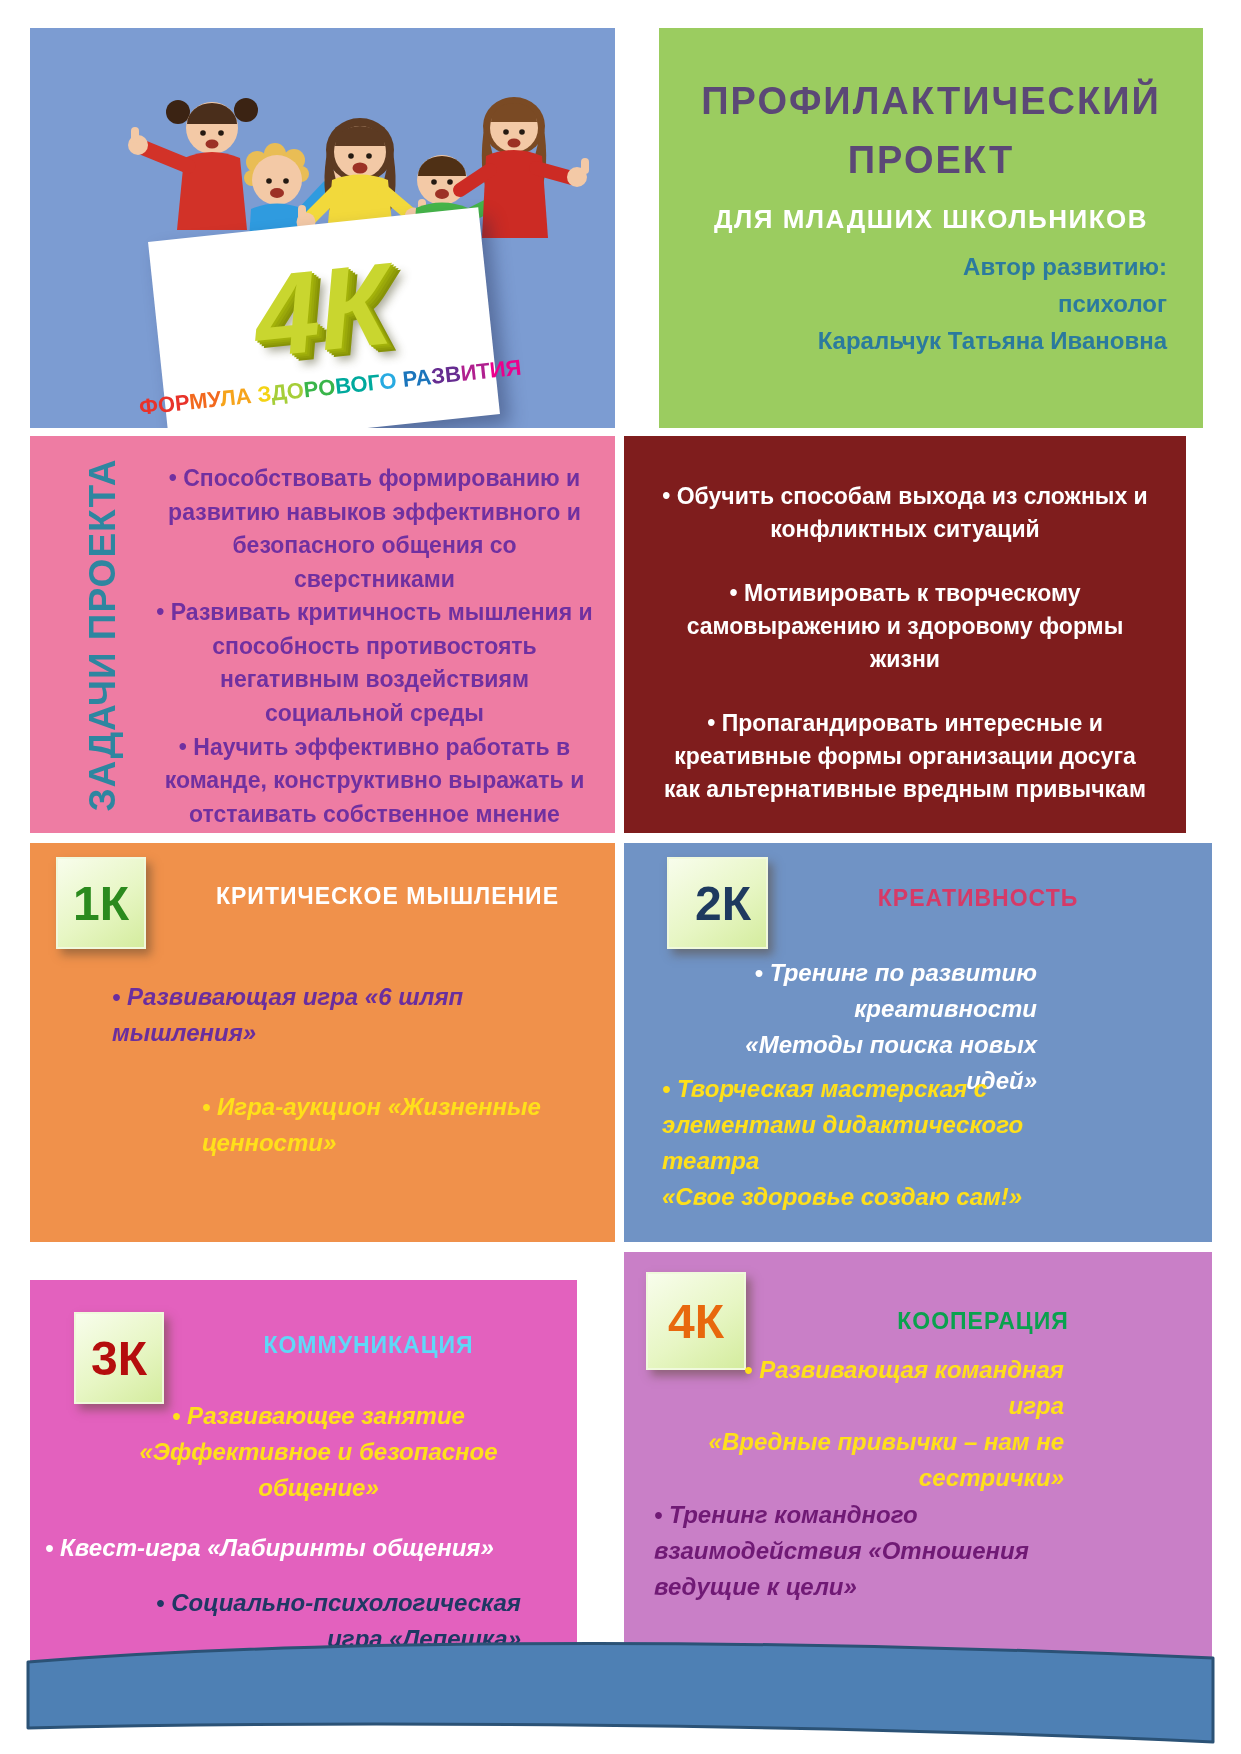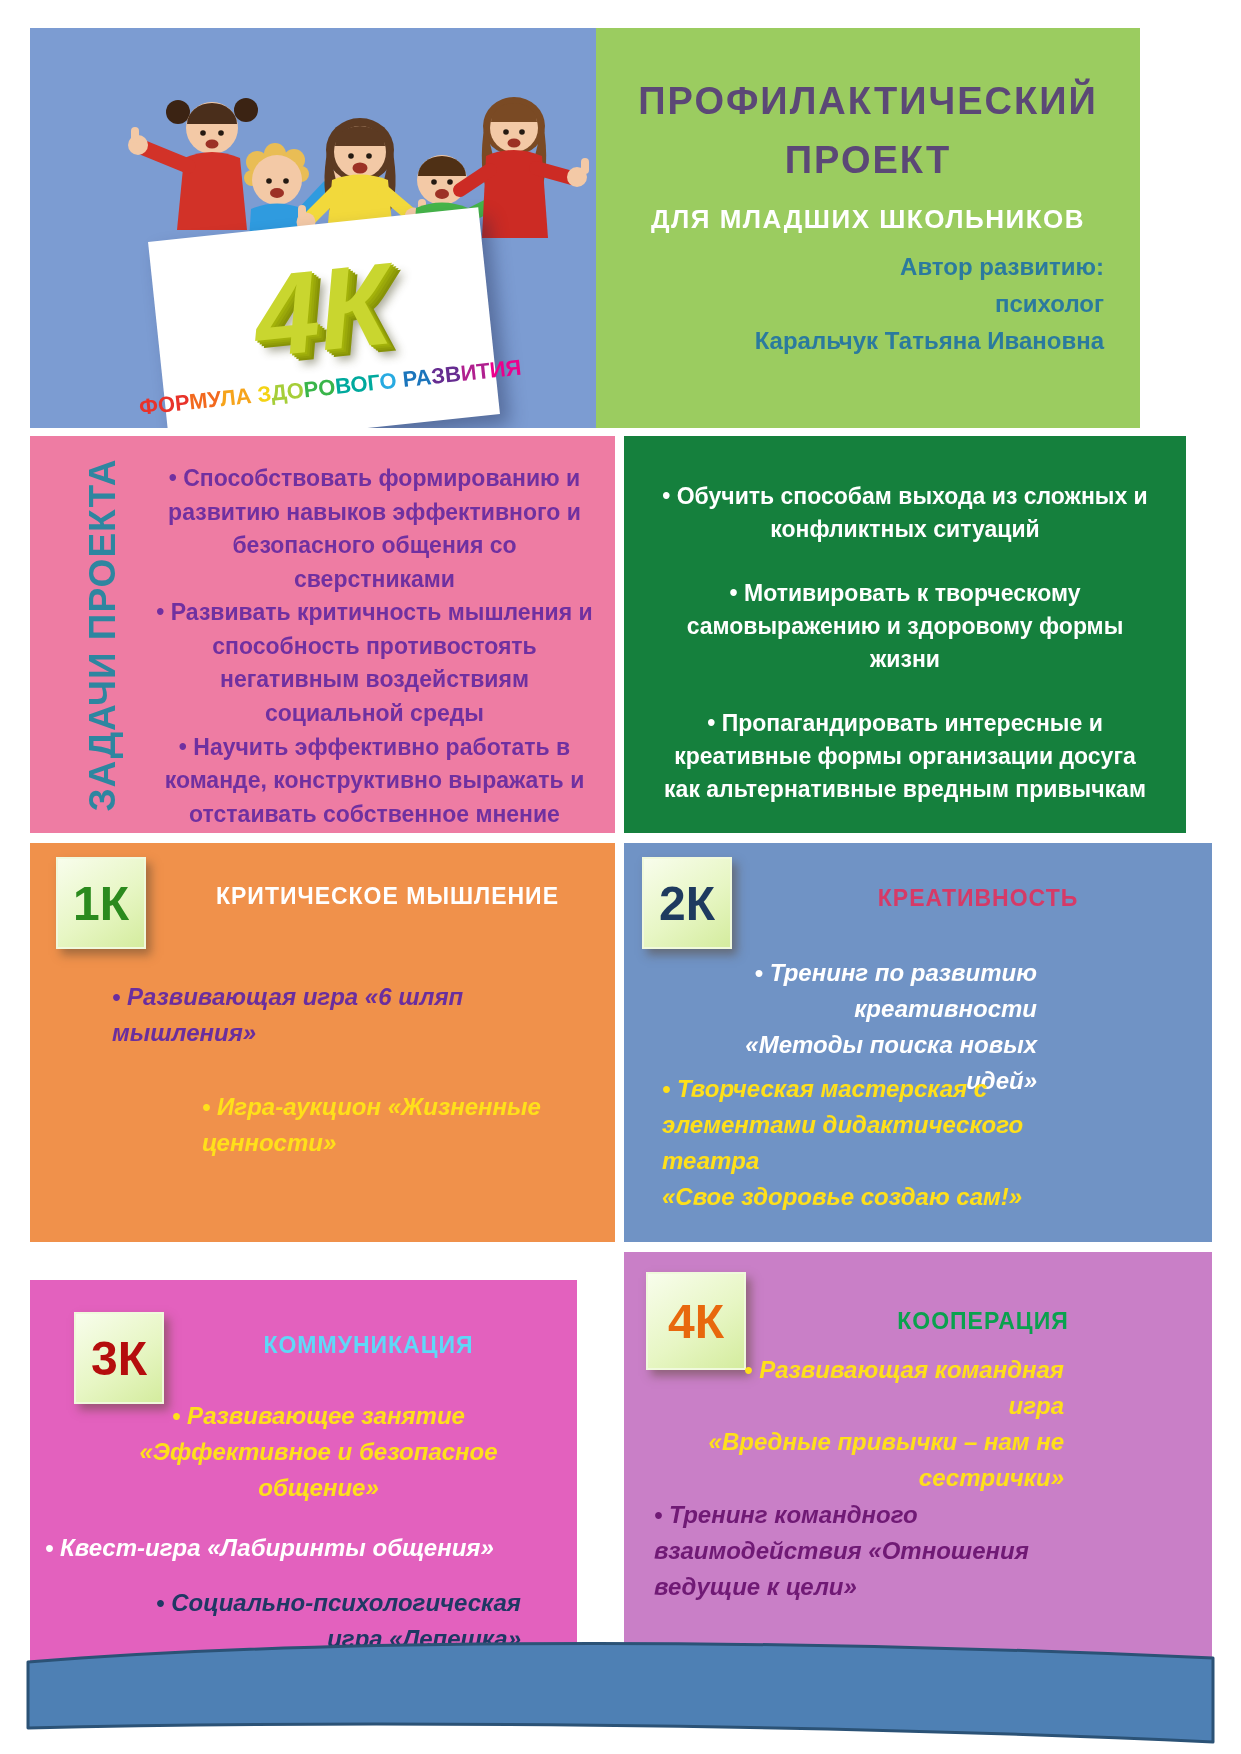--- a/index.html
+++ b/index.html
@@ -4,60 +4,60 @@
 <style>
   html,body{margin:0;padding:0;background:#fff;}
   .page{
     position:relative;width:1241px;height:1754px;background:#ffffff;
     font-family:"Liberation Sans",sans-serif;overflow:hidden;
   }
   .block{position:absolute;}
 
   
   .hero-left{left:30px;top:28px;width:585px;height:400px;background:#7C9CD2;overflow:hidden;}
-  .hero-right{left:596px;top:28px;width:544px;height:400px;background:#9BCC60;}
+  .hero-right{left:659px;top:28px;width:544px;height:400px;background:#9BCC60;}
   .kids{position:absolute;left:0;top:0;z-index:1;}
   .logo-card{
     position:absolute;left:128px;top:196px;width:332px;height:208px;z-index:3;
     background:#ffffff;transform:rotate(-6deg);
     box-shadow:9px 11px 18px rgba(25,35,70,.38);
     display:flex;flex-direction:column;align-items:center;justify-content:center;
   }
   .logo-4k{
     font-size:116px;line-height:.95;font-weight:900;font-style:italic;color:#C9D62F;
     text-shadow:2px 2px 0 #A3B20A,4px 4px 0 #9AA80A,6px 6px 0 #909D08,8px 8px 0 #879307,11px 12px 10px rgba(60,60,20,.45);
   }
   .logo-sub{font-size:22px;font-weight:800;white-space:nowrap;margin-top:10px;letter-spacing:0;}
   .hr-title{margin:44px 10px 0 10px;text-align:center;color:#5B4876;font-size:38px;font-weight:800;letter-spacing:2px;line-height:1.55;}
   .hr-sub{margin-top:14px;text-align:center;color:#ffffff;font-size:26px;font-weight:800;letter-spacing:1.5px;}
   .hr-author{position:absolute;top:220px;right:36px;text-align:right;color:#2B7A9E;font-size:24px;font-weight:800;line-height:1.55;}
 
   
   .tasks-left{left:30px;top:436px;width:585px;height:397px;background:#EE7CA3;}
-  .tasks-right{left:624px;top:436px;width:562px;height:397px;background:#15803d;}
+  .tasks-right{left:624px;top:436px;width:562px;height:397px;background:#7f1d1d;}
   .v-label-wrap{position:absolute;left:18px;top:0;bottom:0;width:110px;display:flex;align-items:center;justify-content:center;}
   .v-label{transform:rotate(-90deg);white-space:nowrap;color:#2E86A0;font-size:37px;font-weight:800;letter-spacing:1px;}
   .tl-items{position:absolute;left:112px;right:8px;top:26px;color:#7030A0;font-size:23px;font-weight:800;line-height:1.46;text-align:center;}
   .tl-items p{margin:0;white-space:pre-line;}
   .tr-items{position:absolute;left:24px;right:24px;top:44px;color:#ffffff;font-size:23px;font-weight:800;line-height:1.45;text-align:center;}
   .tr-items p{margin:0 0 30px 0;white-space:pre-line;}
 
   
   .skill-1{left:30px;top:843px;width:585px;height:399px;background:#F0914B;}
   .skill-2{left:624px;top:843px;width:588px;height:399px;background:#7093C5;}
   .skill-3{left:30px;top:1280px;width:510px;height:413px;background:#E361BE;padding-left:37px;}
   .skill-4{left:624px;top:1252px;width:588px;height:413px;background:#C97FC7;}
   .badge{
     position:absolute;width:86px;height:88px;display:flex;align-items:center;justify-content:center;
     background:linear-gradient(145deg,#F8FDEC 0%,#E7F6C4 55%,#D4EC9E 100%);
     border:2px solid #F0F9DC;box-shadow:5px 6px 9px rgba(90,70,50,.5);
     font-size:48px;font-weight:800;
   }
   .skill-1 .badge{left:26px;top:14px;color:#2B8A1E;}
-  .skill-2 .badge{left:18px;top:14px;color:#1E3A5F;}
+  .skill-2 .badge{left:43px;top:14px;color:#1E3A5F;padding-left:11px;}
   .skill-3 .badge{left:44px;top:32px;color:#B50D0D;}
   .skill-4 .badge{left:22px;top:20px;width:96px;height:94px;color:#E8680D;}
   .skill-title{position:absolute;font-size:23px;font-weight:800;letter-spacing:1px;text-align:center;}
   .skill-1 .skill-title{left:140px;right:10px;top:40px;color:#ffffff;}
   .skill-2 .skill-title{left:150px;right:30px;top:42px;color:#D63A67;}
   .skill-3 .skill-title{left:150px;right:20px;top:52px;color:#5FD8F8;}
   .skill-4 .skill-title{left:160px;right:30px;top:56px;color:#0AA14E;}
   .s-item{position:absolute;font-size:24px;font-weight:800;font-style:italic;line-height:1.5;white-space:pre-line;}
   .skill-1 .i0{left:82px;top:136px;width:410px;color:#6A2E9E;text-align:left;}
   .skill-1 .i1{left:172px;top:246px;width:360px;color:#FFE01A;text-align:left;}

